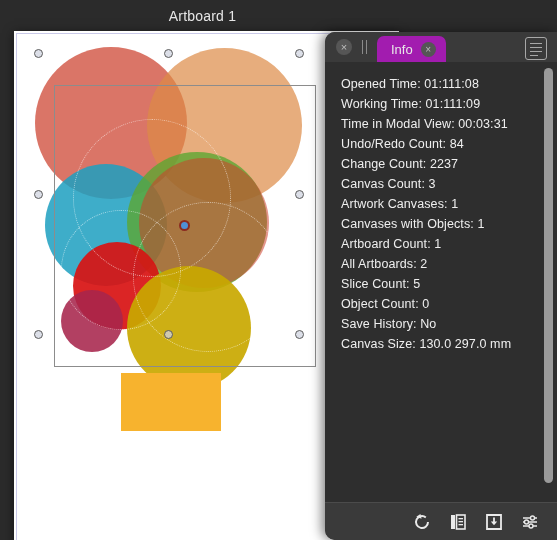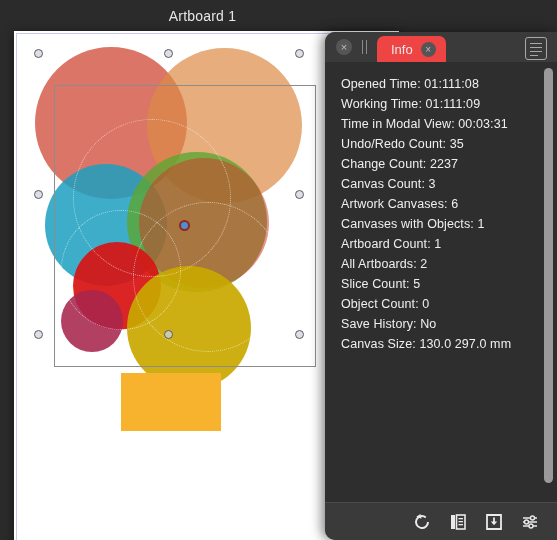--- a/index.html
+++ b/index.html
@@ -141,21 +141,21 @@
     background: #8a8a8a;
   }
   .tb-grip span:nth-child(1){ left: 2px; }
   .tb-grip span:nth-child(2){ left: 6px; }
 
   #tab-info {
     position: absolute;
     left: 52px; top: 4px;
     height: 26px;
     padding: 0 10px 0 14px;
-    background: #ef4444;
+    background: #a21caf;
     border-radius: 7px 7px 0 0;
     display: flex;
     align-items: center;
     gap: 8px;
     cursor: pointer;
   }
   #tab-info .tab-label {
     color: #e8e8e8;
     font-size: 13px;
   }
@@ -314,24 +314,24 @@
           <i></i>
           <i></i>
       </div>
     </div>
 
     <div id="panel-body">
       <div id="info-list">
         <div class="info-row">Opened Time: 01:111:08</div>
         <div class="info-row">Working Time: 01:111:09</div>
         <div class="info-row">Time in Modal View: 00:03:31</div>
-        <div class="info-row">Undo/Redo Count: 35</div>
+        <div class="info-row">Undo/Redo Count: 84</div>
         <div class="info-row">Change Count: 2237</div>
         <div class="info-row">Canvas Count: 3</div>
-        <div class="info-row">Artwork Canvases: 6</div>
+        <div class="info-row">Artwork Canvases: 1</div>
         <div class="info-row">Canvases with Objects: 1</div>
         <div class="info-row">Artboard Count: 1</div>
         <div class="info-row">All Artboards: 2</div>
         <div class="info-row">Slice Count: 5</div>
         <div class="info-row">Object Count: 0</div>
         <div class="info-row">Save History: No</div>
         <div class="info-row">Canvas Size: 130.0 297.0 mm</div>
       </div>
 
       <div id="panel-scroll-track"></div>

